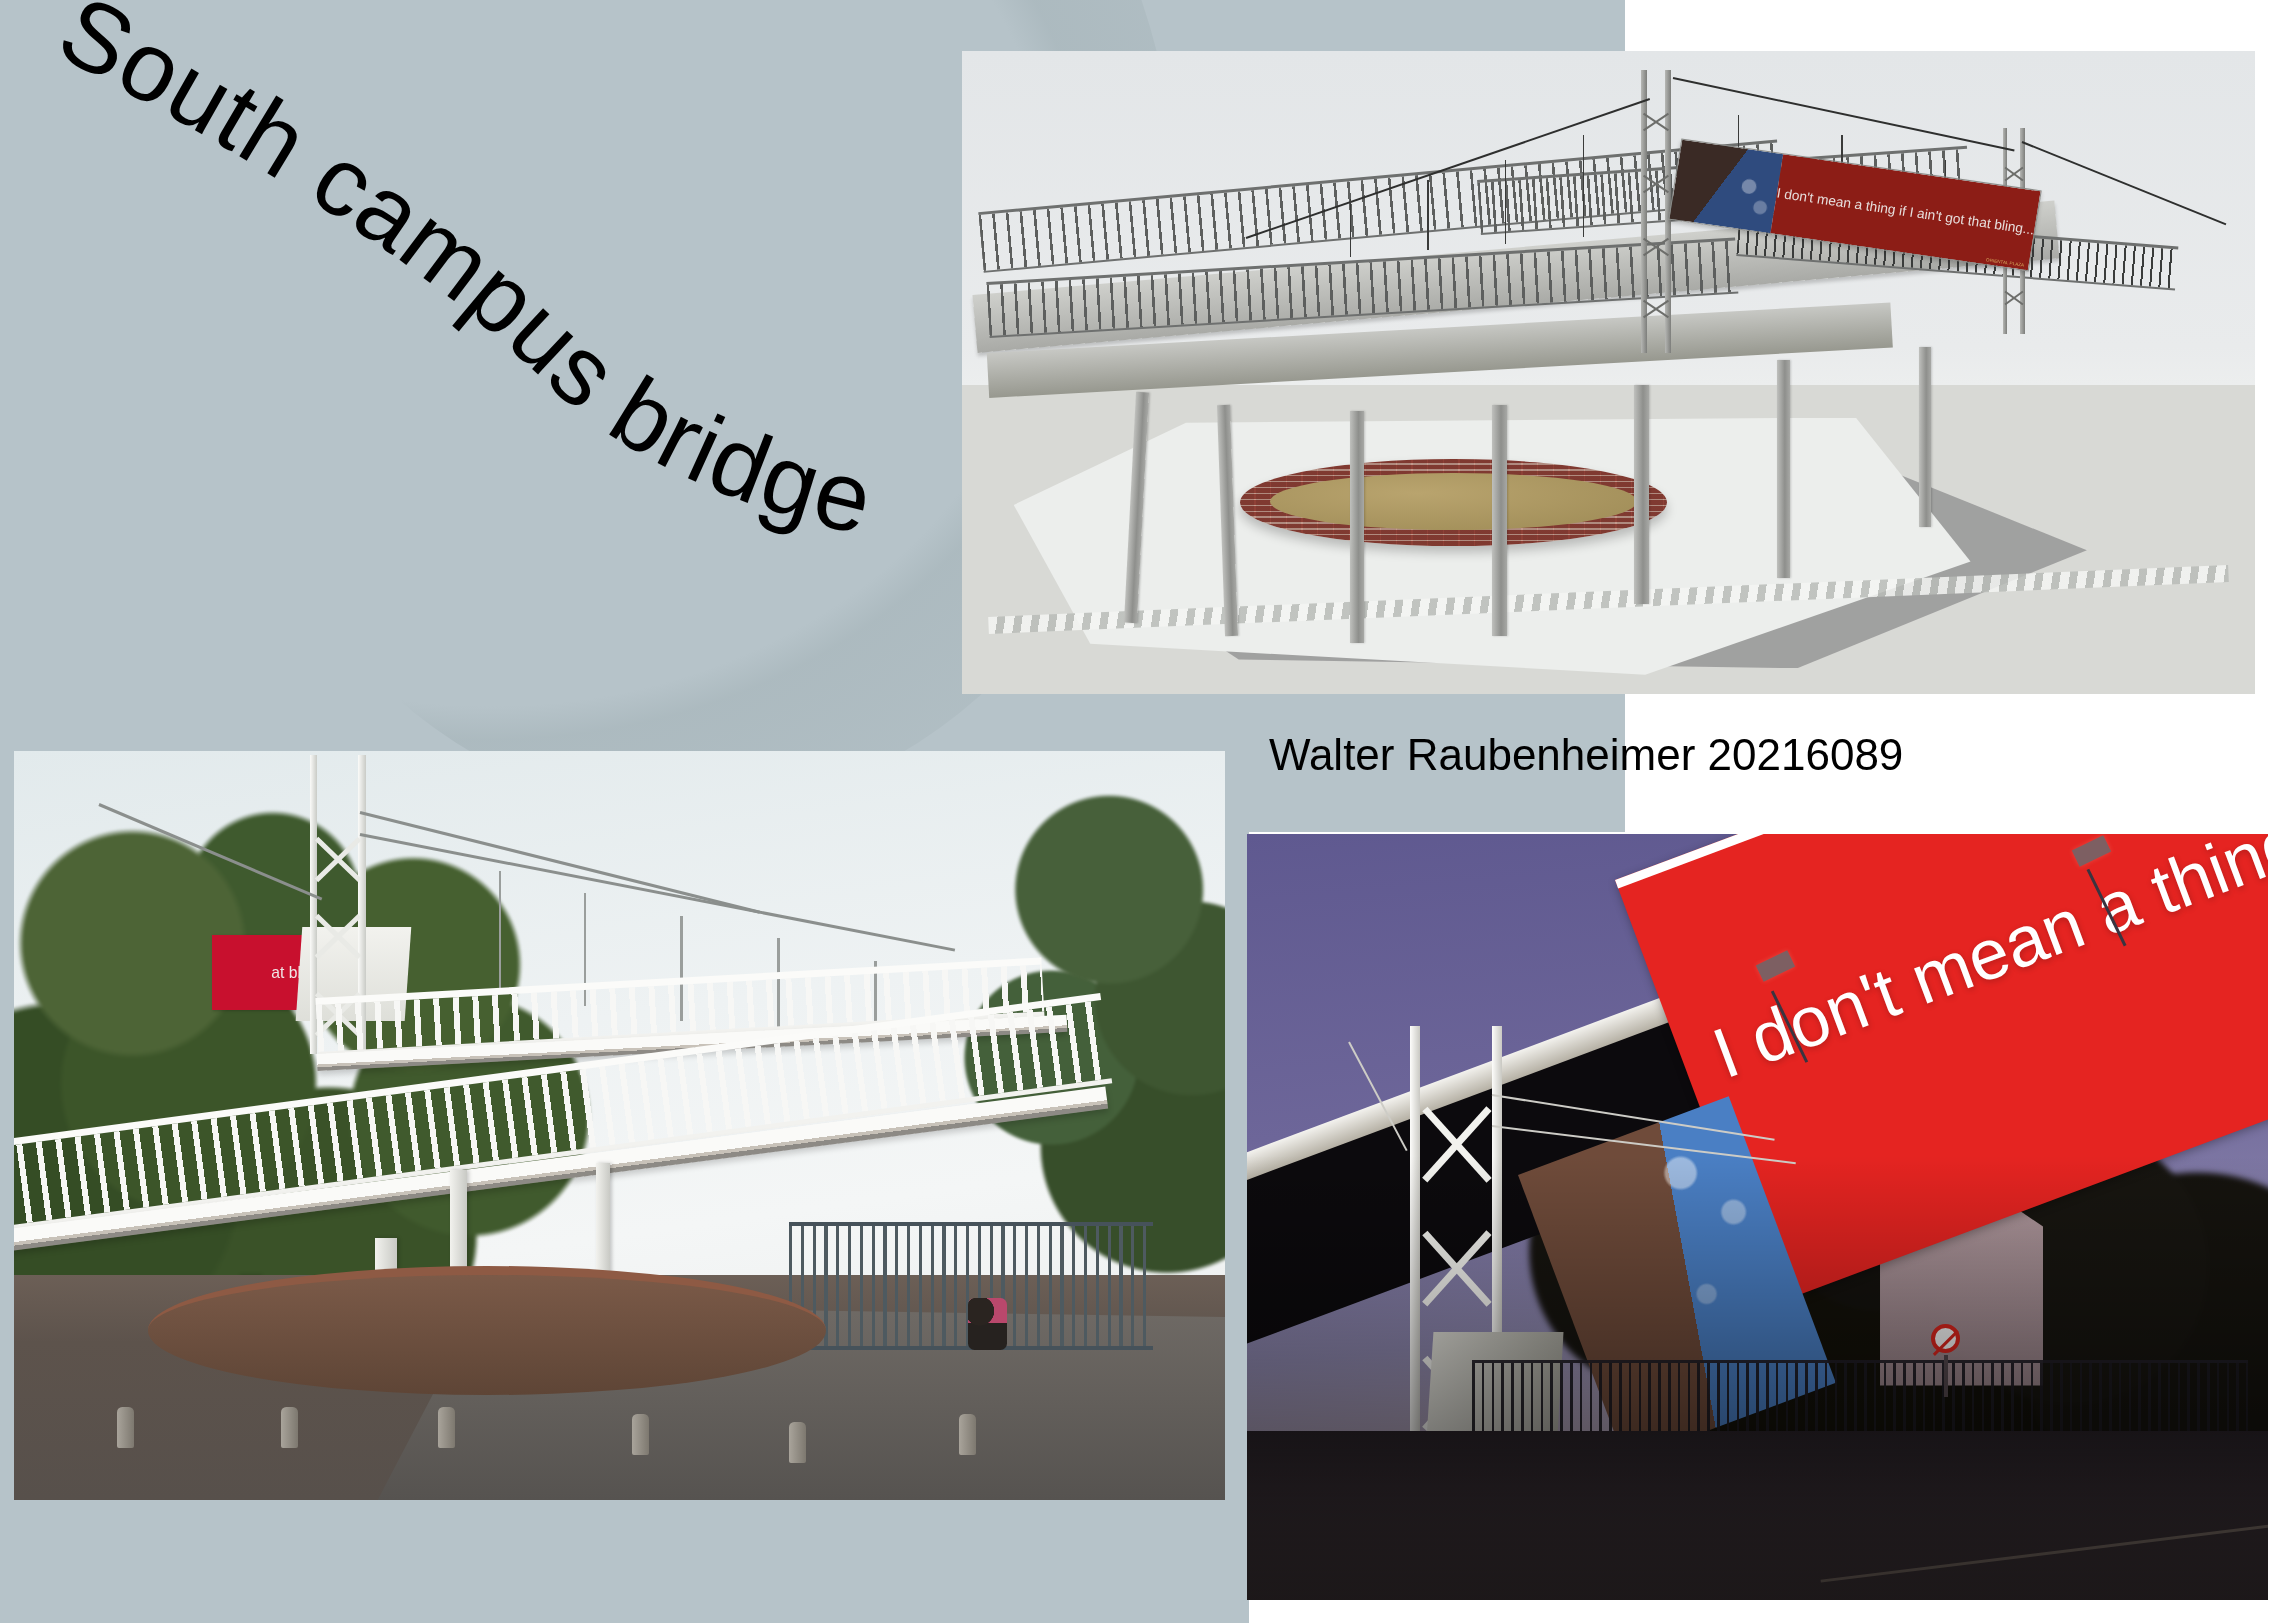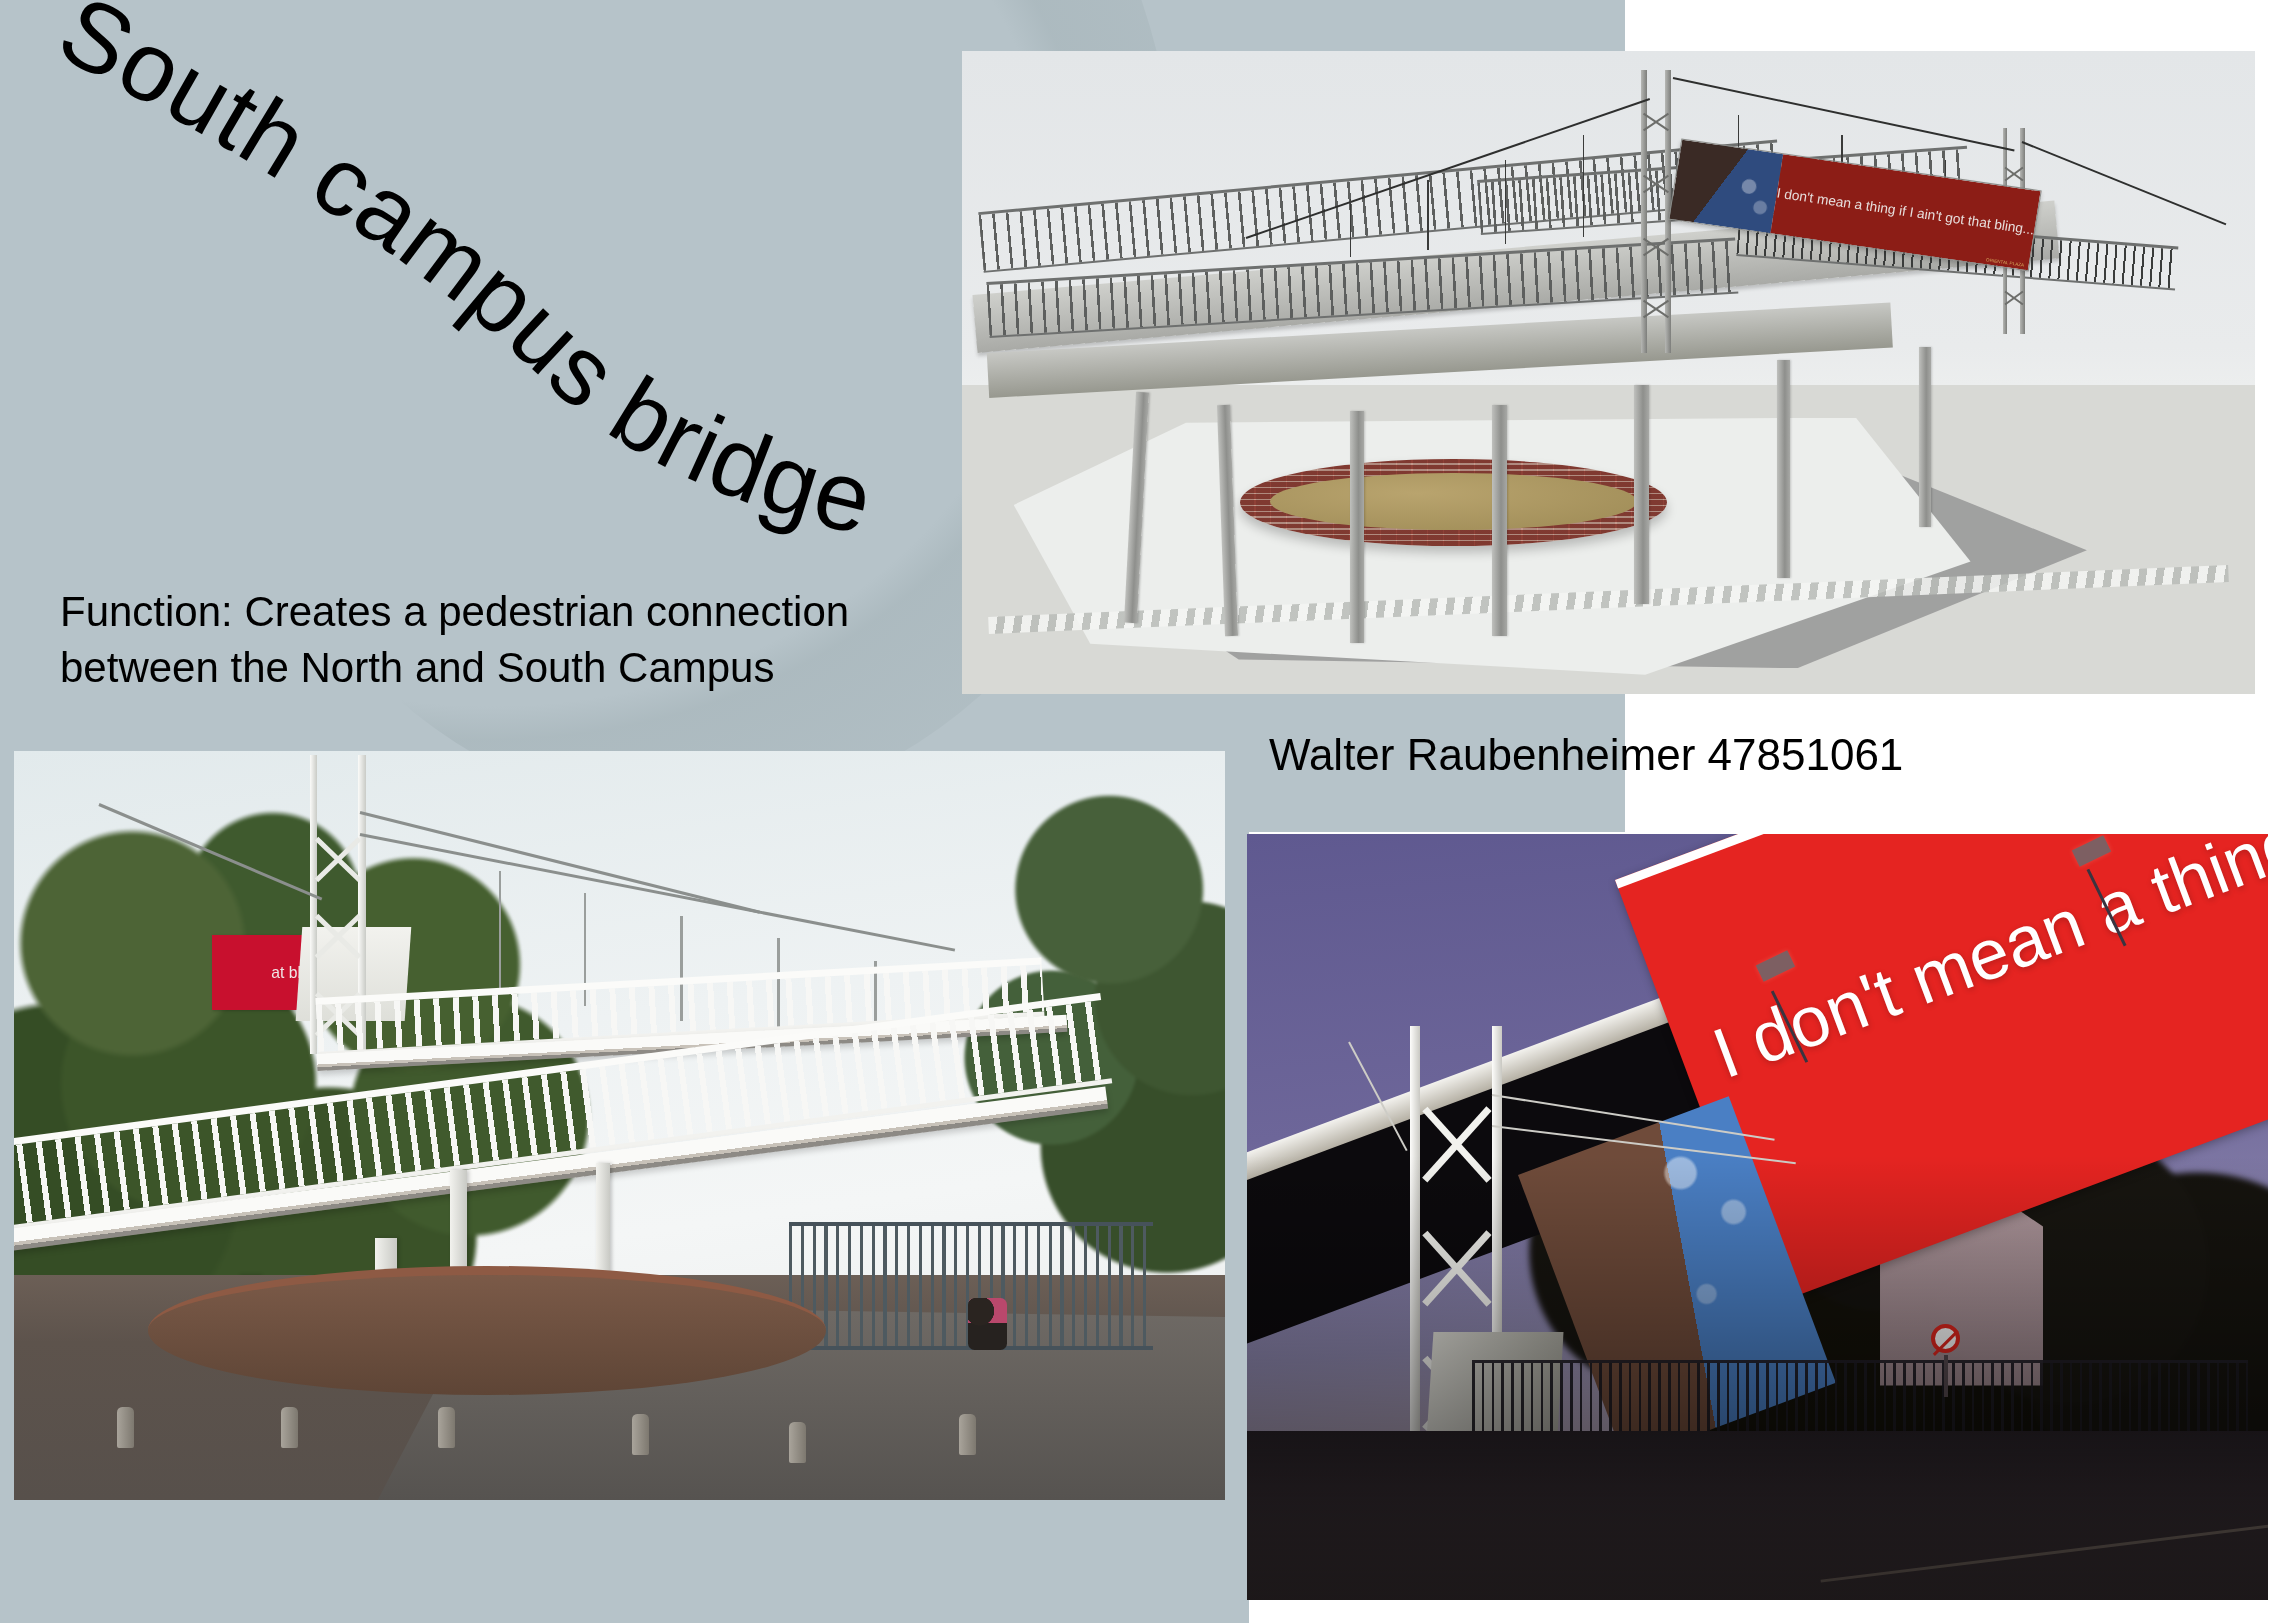--- a/index.html
+++ b/index.html
@@ -380,24 +380,22 @@
     <svg id="title-svg" viewBox="0 0 1420 820">
       <defs>
         <path id="arcpath" d="M 40,60 Q 560,330 790,560 Q 960,730 1290,800" fill="none"></path>
       </defs>
       <text>
         <textPath href="#arcpath" startOffset="0%">South campus bridge</textPath>
       </text>
     </svg>
   </div>
 
-  <div id="function-text">Function: Creates a pedestrian connection
-between the North and South Campus</div>
-
-  <div id="author-text">Walter Raubenheimer 47851061</div>
+
+  <div id="author-text">Walter Raubenheimer 20216089</div>
 
   <div id="img-render">
     <div class="ground"></div>
     <div class="shadow-blob"></div>
     <div class="plaza"></div>
     <div class="paving-band"></div>
 
     <div class="planter">
       <div class="ring"></div>
       <div class="inner"></div>

